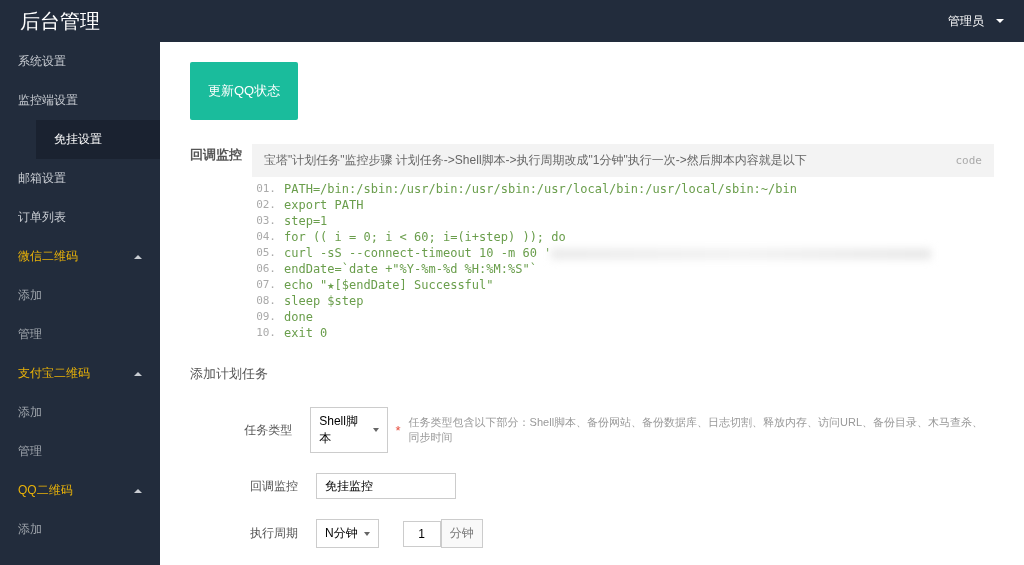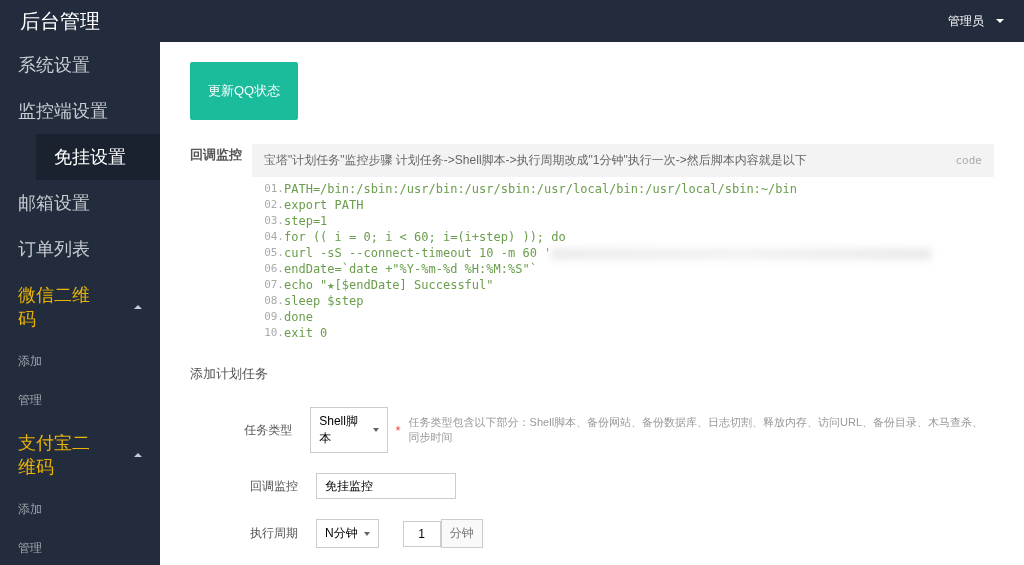--- a/index.html
+++ b/index.html
@@ -6,40 +6,40 @@
     body { font-family: "Microsoft YaHei", Arial, sans-serif; font-size: 13px; background: #f5f5f5; width: 1024px; height: 565px; overflow: hidden; }
     
     .topbar { background: #222c3c; height: 42px; display: flex; align-items: center; justify-content: space-between; padding: 9px 20px; color: #fff; }
     .brand { font-size: 20px; font-weight: 300; }
     .admin-dropdown { font-size: 12px; display: flex; align-items: center; gap: 12px; cursor: pointer; }
     .caret { width: 0; height: 0; border-left: 4px solid transparent; border-right: 4px solid transparent; border-top: 4px solid #fff; }
     
     .layout { display: flex; height: calc(565px - 42px); }
     
     .sidebar { width: 160px; background: #222c3c; color: #a0a6ad; overflow-y: auto; flex-shrink: 0; }
-    .nav-item { padding: 11px 18px; cursor: pointer; font-size: 18px; color: #c8ccd2; display: flex; justify-content: space-between; align-items: center; }
+    .nav-item { padding: 11px 18px; cursor: pointer; font-size: 12px; color: #c8ccd2; display: flex; justify-content: space-between; align-items: center; }
     .nav-item.active { background: #1a2230; color: #fff; margin-left: 36px; }
     .nav-item.group { color: #eab308; gap: 44px; }
     .nav-item.sub { padding-left: 18px; color: #a0a6ad; font-size: 12px; }
     .caret-up { width: 0; height: 0; border-left: 4px solid transparent; border-right: 4px solid transparent; border-bottom: 4px solid #c8ccd2; }
     
     .main { flex: 1; padding: 20px 30px; overflow-y: auto; background: #fff; }
     
     .btn-primary { background: #1abc9c; color: #fff; border: none; padding: 20px 18px; font-size: 13px; cursor: pointer; border-radius: 2px; }
     
     .section-label { color: #555; font-size: 13px; font-weight: bold; padding-top: 2px; }
     .callback-notice { background: #f3f3f3; padding: 8px 12px; font-size: 12px; color: #666; display: flex; justify-content: space-between; align-items: center; margin-bottom: 4px; }
     .code-link { font-size: 11px; color: #aaa; font-family: monospace; }
     
     .callback-block { display: flex; gap: 10px; margin-top: 24px; }
     .callback-right { flex: 1; }
     
     .code-area { background: #fff; font-family: Consolas, monospace; font-size: 12px; color: #333; }
     .code-line { display: flex; padding: 1px 0; }
-    .code-ln { width: 32px; text-align: right; color: #aaa; flex-shrink: 0; user-select: none; font-size: 11px; }
+    .code-ln { width: 32px; text-align: right; color: #aaa; padding-right: 8px; flex-shrink: 0; user-select: none; font-size: 11px; }
     .code-tx { white-space: pre; color: #6a9e4c; }
     .blurred { filter: blur(4px); background: linear-gradient(90deg, #e8e8e8, #f0f0f0, #e5e5e5); width: 380px; height: 10px; display: inline-block; vertical-align: middle; }
     
     .form-section-title { font-size: 13px; color: #555; margin: 24px 0 24px 0; }
     .form-row { display: flex; align-items: center; margin-bottom: 20px; }
     .form-label { width: 126px; text-align: right; padding-right: 18px; font-size: 12px; color: #555; }
     .form-select { border: 1px solid #ccc; padding: 5px 8px; font-size: 12px; background: #fff; cursor: pointer; display: inline-flex; align-items: center; gap: 6px; }
     .form-select .scaret { width: 0; height: 0; border-left: 3px solid transparent; border-right: 3px solid transparent; border-top: 4px solid #666; }
     .req { color: #e74c3c; margin: 0 8px; }
     .hint { font-size: 11px; color: #999; }

